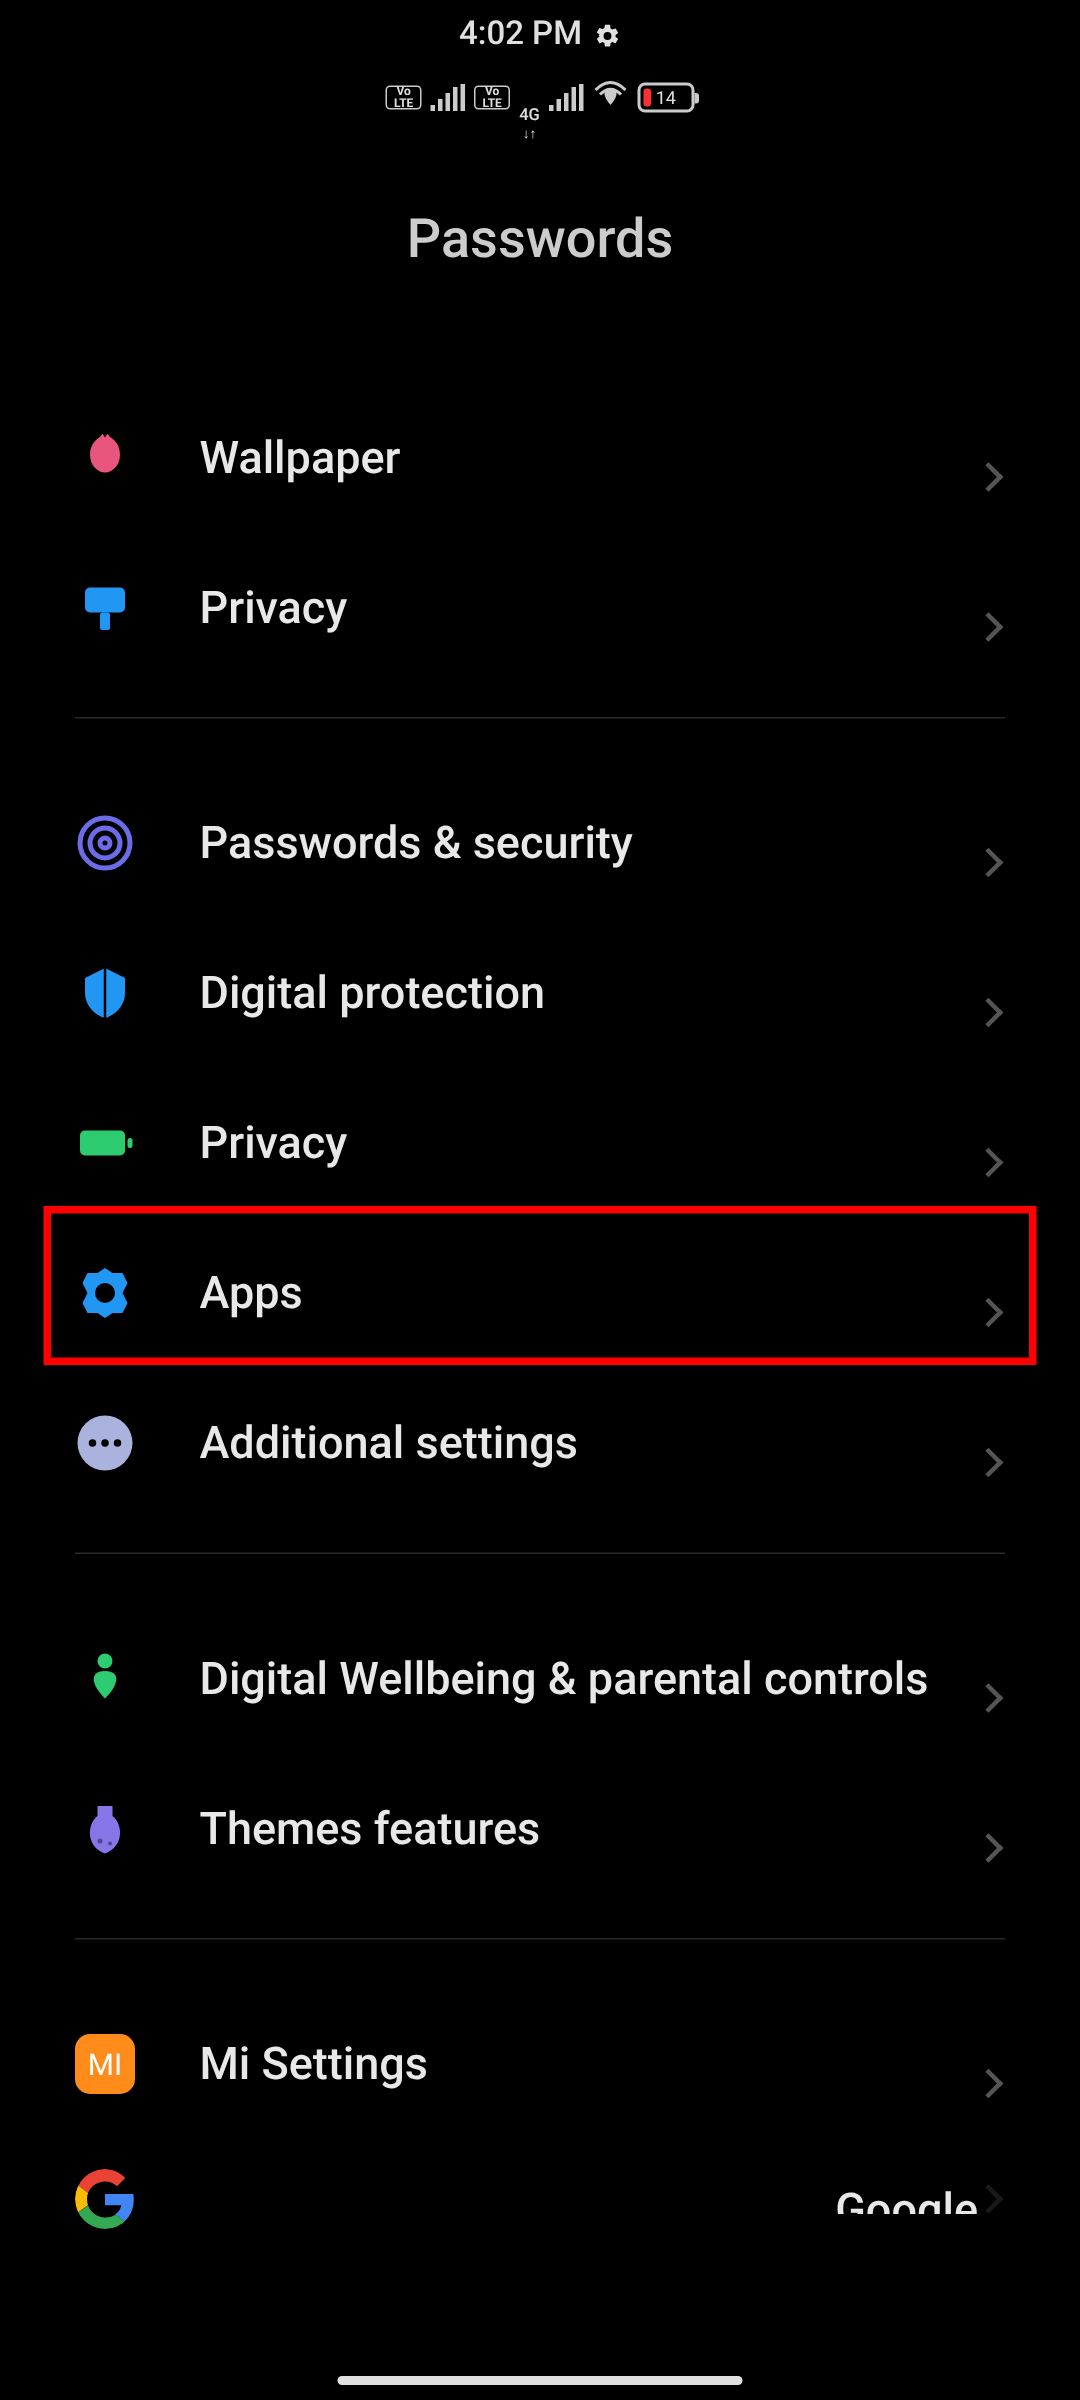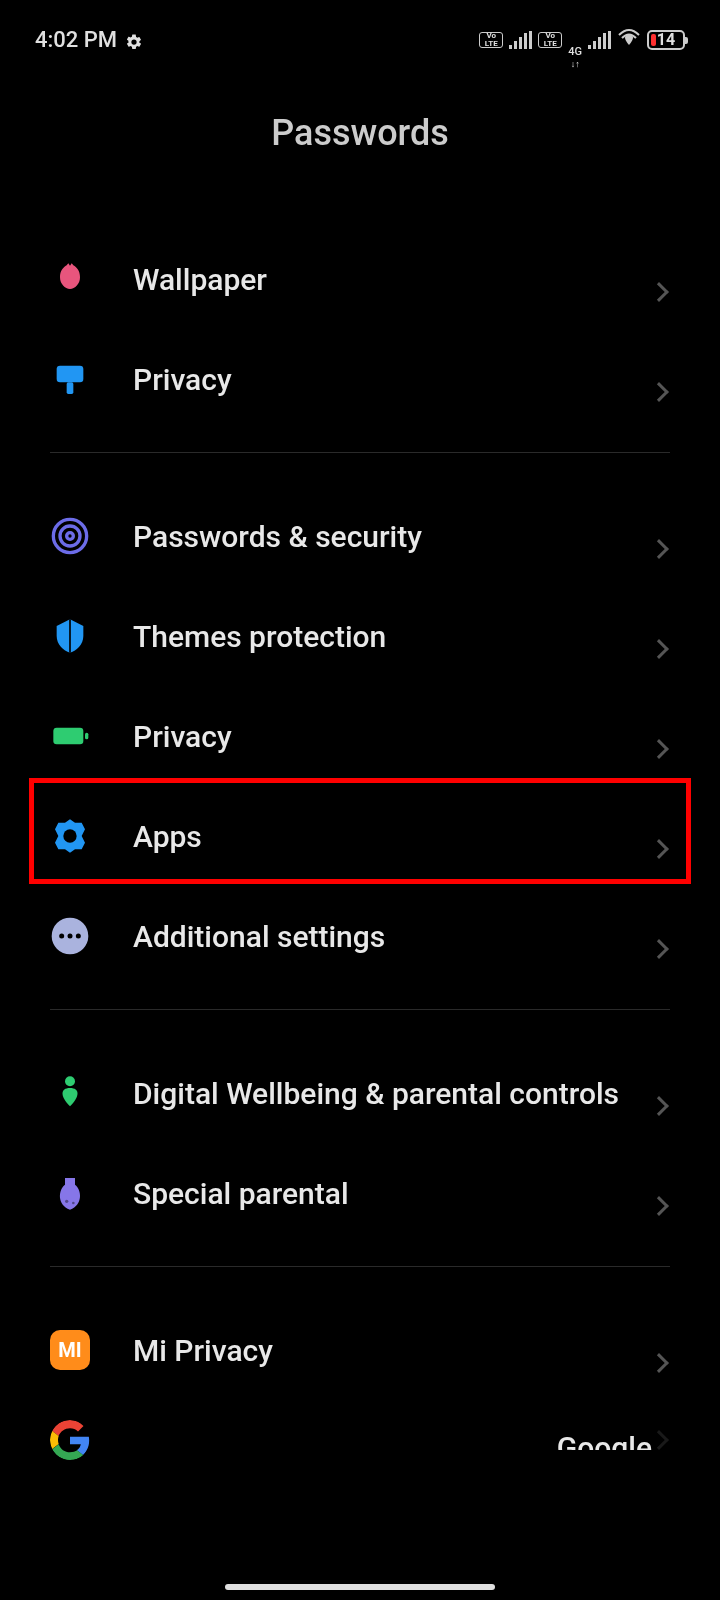--- a/index.html
+++ b/index.html
@@ -16,20 +16,21 @@
       overflow: hidden;
       position: relative;
     }
     .status-bar {
       display: flex;
       justify-content: space-between;
       align-items: center;
       padding: 10px 35px 8px 35px;
       font-size: 22px;
       font-weight: 500;
+      flex-direction: column;
     }
     .status-left {
       display: flex;
       align-items: center;
       gap: 8px;
     }
     .status-right {
       display: flex;
       align-items: center;
       gap: 6px;
@@ -99,22 +100,22 @@
       position: absolute;
       left: 2px;
       top: 2px;
       bottom: 2px;
       width: 14%;
       background: #ff3030;
       border-radius: 2px;
     }
     .battery-text {
       position: relative;
-      font-size: 16px;
-      font-weight: bold;
+      font-size: 12px;
+      font-weight: normal;
       z-index: 1;
       text-align: right;
     }
     .page-title {
       text-align: center;
       font-size: 36px;
       font-weight: 500;
       color: #cccccc;
       margin-top: 35px;
       margin-bottom: 70px;
@@ -179,21 +180,21 @@
     }
     
     .ic-wallpaper { fill: #e8557d; }
     .ic-themes { fill: #2196f3; }
     .ic-privacy { fill: #2196f3; }
     .ic-battery { fill: #2ecc71; }
     .ic-apps { fill: #2196f3; }
     .ic-additional { fill: #aab3de; }
     .ic-wellbeing { fill: #2ecc71; }
     .ic-special { fill: #8676e8; }
-    .ic-mi { background: #ff8c1a; border-radius: 10px; width: 40px; height: 40px; display:flex; align-items:center; justify-content:center; color:white; font-size:20px; font-weight:bold; }
+    .ic-mi { background: #ff8c1a; border-radius: 10px; width: 40px; height: 40px; display:flex; align-items:center; justify-content:center; color:white; font-size:20px; font-weight:normal; }
     .net-stack { display: flex; flex-direction: column; align-items: center; gap: 0; }
     .partial-row {
       display: flex;
       align-items: center;
       padding-top: 25px;
       position: relative;
     }
     .google-g {
       width: 40px;
       height: 40px;
@@ -301,21 +302,21 @@
     <span class="chevron"></span>
   </div>
 
   <div class="setting-row">
     <span class="icon-wrap">
       <svg viewBox="0 0 24 24" class="ic-privacy">
           <path d="M12 2 L20 6 L20 12 C20 17 16 21 12 22 C8 21 4 17 4 12 L4 6 Z"></path>
           <path d="M12 2 L12 22" stroke="#000" stroke-width="1"></path>
         </svg>
     </span>
-    <span class="setting-label">Themes protection</span>
+    <span class="setting-label">Digital protection</span>
     <span class="chevron"></span>
   </div>
 
   <div class="setting-row">
     <span class="icon-wrap">
       <svg viewBox="0 0 24 24" class="ic-battery">
           <rect x="2" y="7" width="18" height="10" rx="2"></rect>
           <rect x="21" y="10" width="2" height="4" rx="1"></rect>
         </svg>
     </span>
@@ -361,31 +362,31 @@
   </div>
 
   <div class="setting-row">
     <span class="icon-wrap">
       <svg viewBox="0 0 24 24" class="ic-special">
           <path d="M9 3 L15 3 L15 7 C19 10 20 19 12 22 C4 19 5 10 9 7 Z"></path>
           <circle cx="10" cy="17" r="1" fill="#000" opacity="0.4"></circle>
           <circle cx="14" cy="18" r="0.8" fill="#000" opacity="0.4"></circle>
         </svg>
     </span>
-    <span class="setting-label">Special parental</span>
+    <span class="setting-label">Themes features</span>
     <span class="chevron"></span>
   </div>
 
   <div class="divider"></div>
 
   <div class="setting-row">
     <span class="icon-wrap">
       <span class="ic-mi">MI</span>
     </span>
-    <span class="setting-label">Mi Privacy</span>
+    <span class="setting-label">Mi Settings</span>
     <span class="chevron"></span>
   </div>
 
   <div class="partial-row">
     <span class="google-g">
       <svg viewBox="0 0 24 24" width="40" height="40">
         <path fill="#EA4335" d="M12 5c1.9 0 3.5.7 4.8 1.9l3.3-3.3C17.9 1.4 15.2 0 12 0 7.3 0 3.3 2.7 1.3 6.6l3.9 3C6.2 7 8.9 5 12 5z"></path>
         <path fill="#4285F4" d="M23.5 12.3c0-.8-.1-1.6-.2-2.3H12v4.5h6.5c-.3 1.5-1.1 2.8-2.4 3.6l3.7 2.9c2.2-2 3.7-5 3.7-8.7z"></path>
         <path fill="#FBBC05" d="M5.2 14.4c-.3-.8-.4-1.6-.4-2.4s.1-1.6.4-2.4l-3.9-3C.5 8.3 0 10.1 0 12s.5 3.7 1.3 5.4l3.9-3z"></path>
         <path fill="#34A853" d="M12 24c3.2 0 6-1.1 8-2.9l-3.7-2.9c-1.1.7-2.5 1.2-4.3 1.2-3.1 0-5.8-2-6.8-4.9l-3.9 3C3.3 21.3 7.3 24 12 24z"></path>

